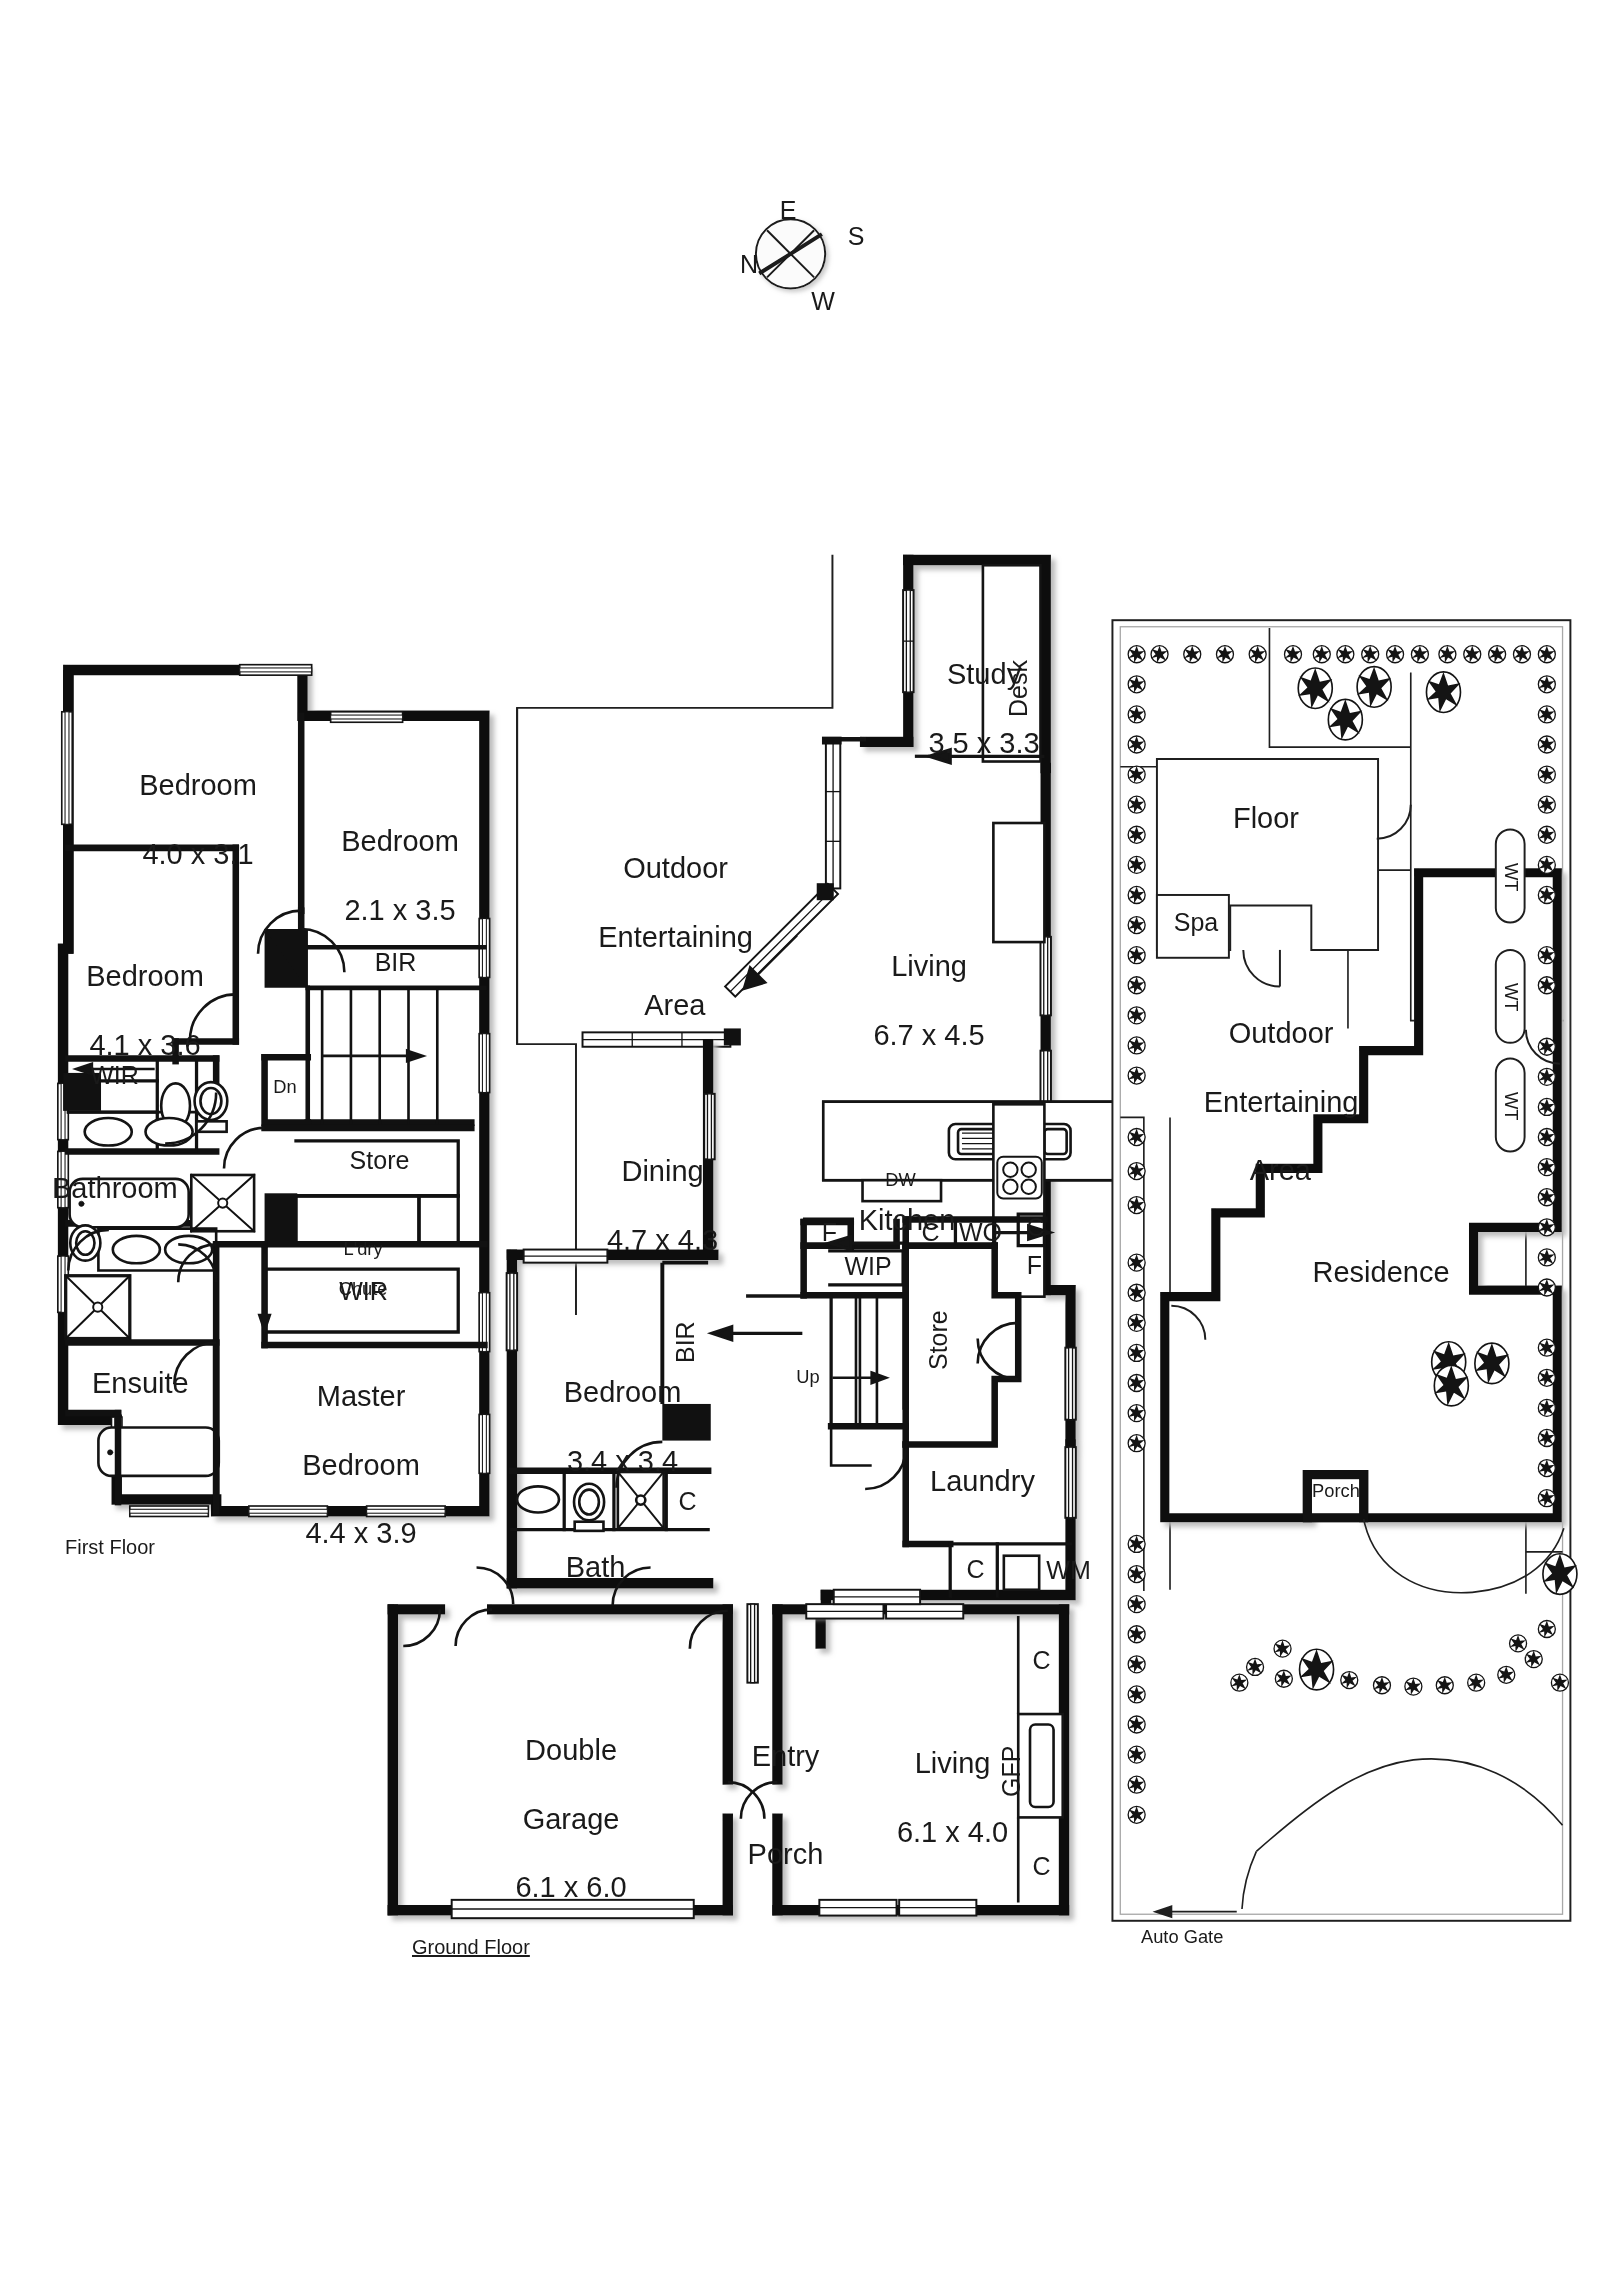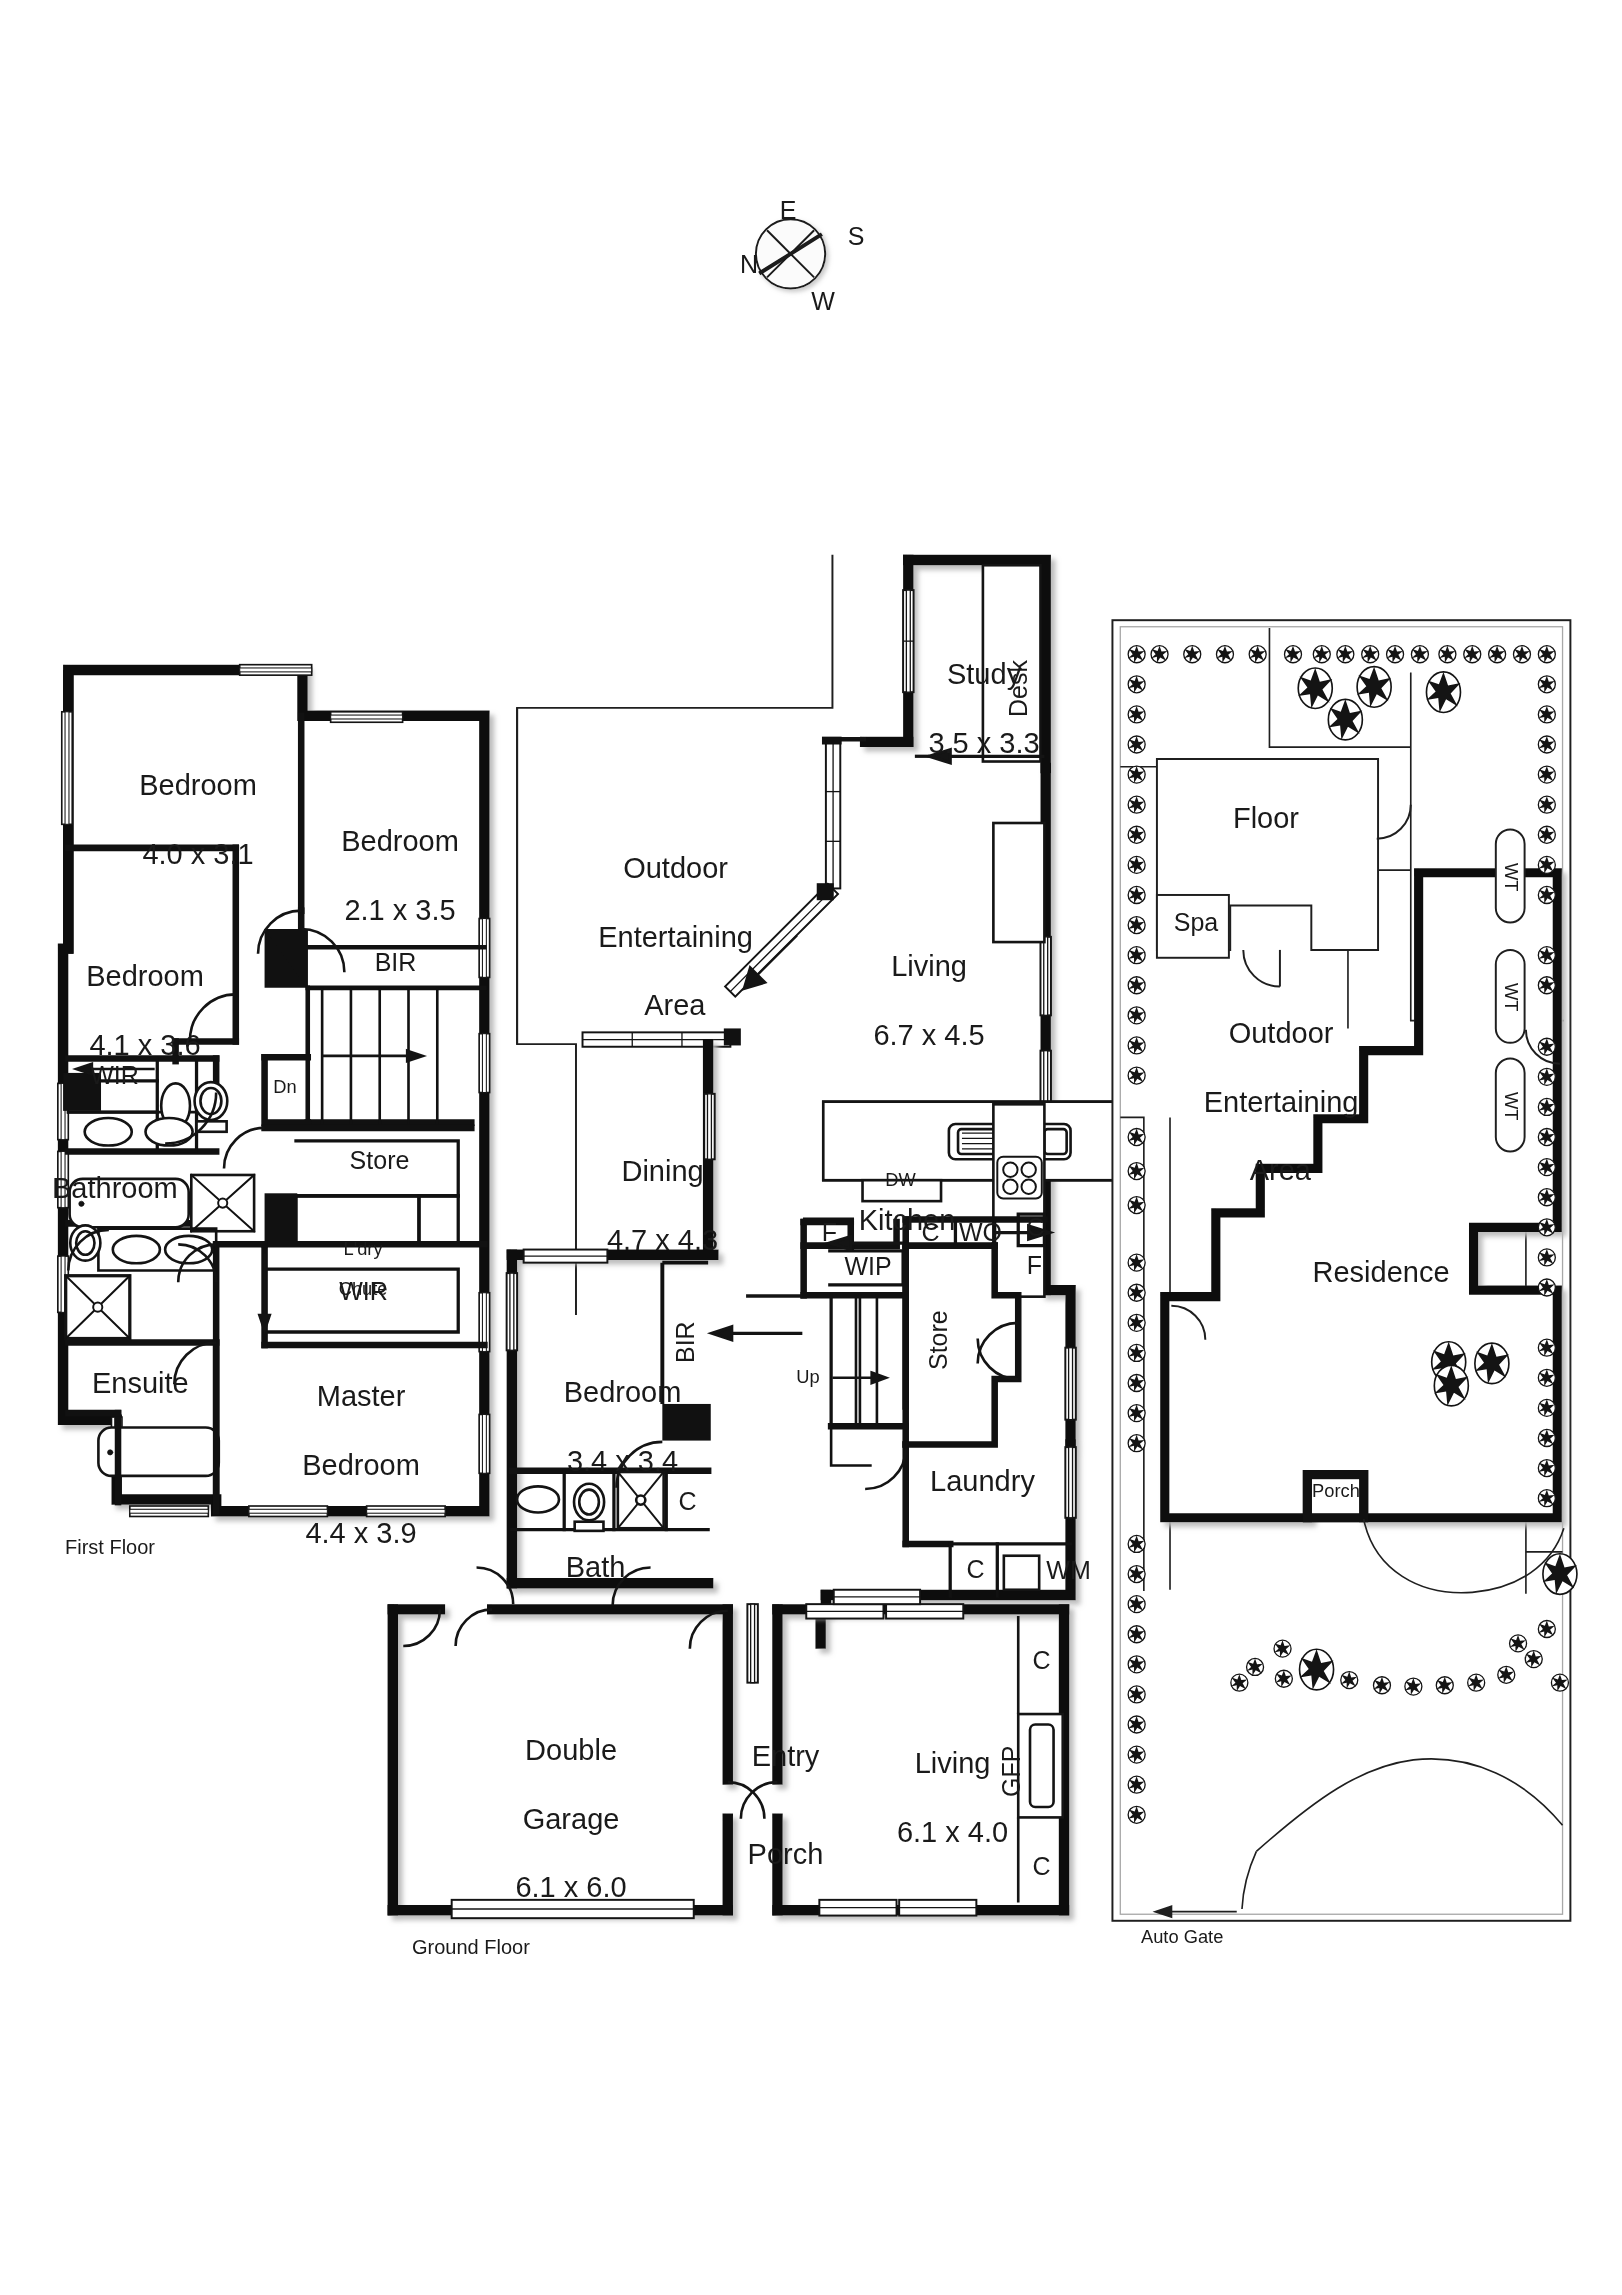--- a/index.html
+++ b/index.html
@@ -792,21 +792,21 @@
 <div class="lbl rm" style="left:720px;top:1837px;width:131px;">Porch</div>
 
 <div class="lbl rm" style="left:853px;top:1712px;width:183px;">
   <span>Living</span><br>
   <span>6.1 x 4.0</span>
 </div>
 <div class="lbl rm-sm vert" style="left:997px;top:1722px;width:33px;height:98px;">GFP</div>
 <div class="lbl rm-sm" style="left:1023px;top:1646px;width:37px;">C</div>
 <div class="lbl rm-sm" style="left:1023px;top:1852px;width:37px;">C</div>
 
-<div class="lbl floorlbl" style="left:412px;top:1936px;width:262px;text-align:left;">Ground Floor</div>
+<div class="lbl floorlbl" style="left:412px;top:1936px;width:262px;text-align:left;text-decoration:underline;">Ground Floor</div>
 
 <div class="lbl rm" style="left:1194px;top:801px;width:144px;">Floor</div>
 <div class="lbl rm-sm" style="left:1160px;top:908px;width:72px;">Spa</div>
 <div class="lbl rm" style="left:1273px;top:1255px;width:216px;">Residence</div>
 <div class="lbl rm" style="left:1175px;top:982px;width:196px;">
   <span>Outdoor</span><br>
   <span>Entertaining</span><br>
   <span>Area</span>
 </div>
 <div class="lbl rm-sm vert2" style="left:1311px;top:1480px;width:50px;height:39px;

